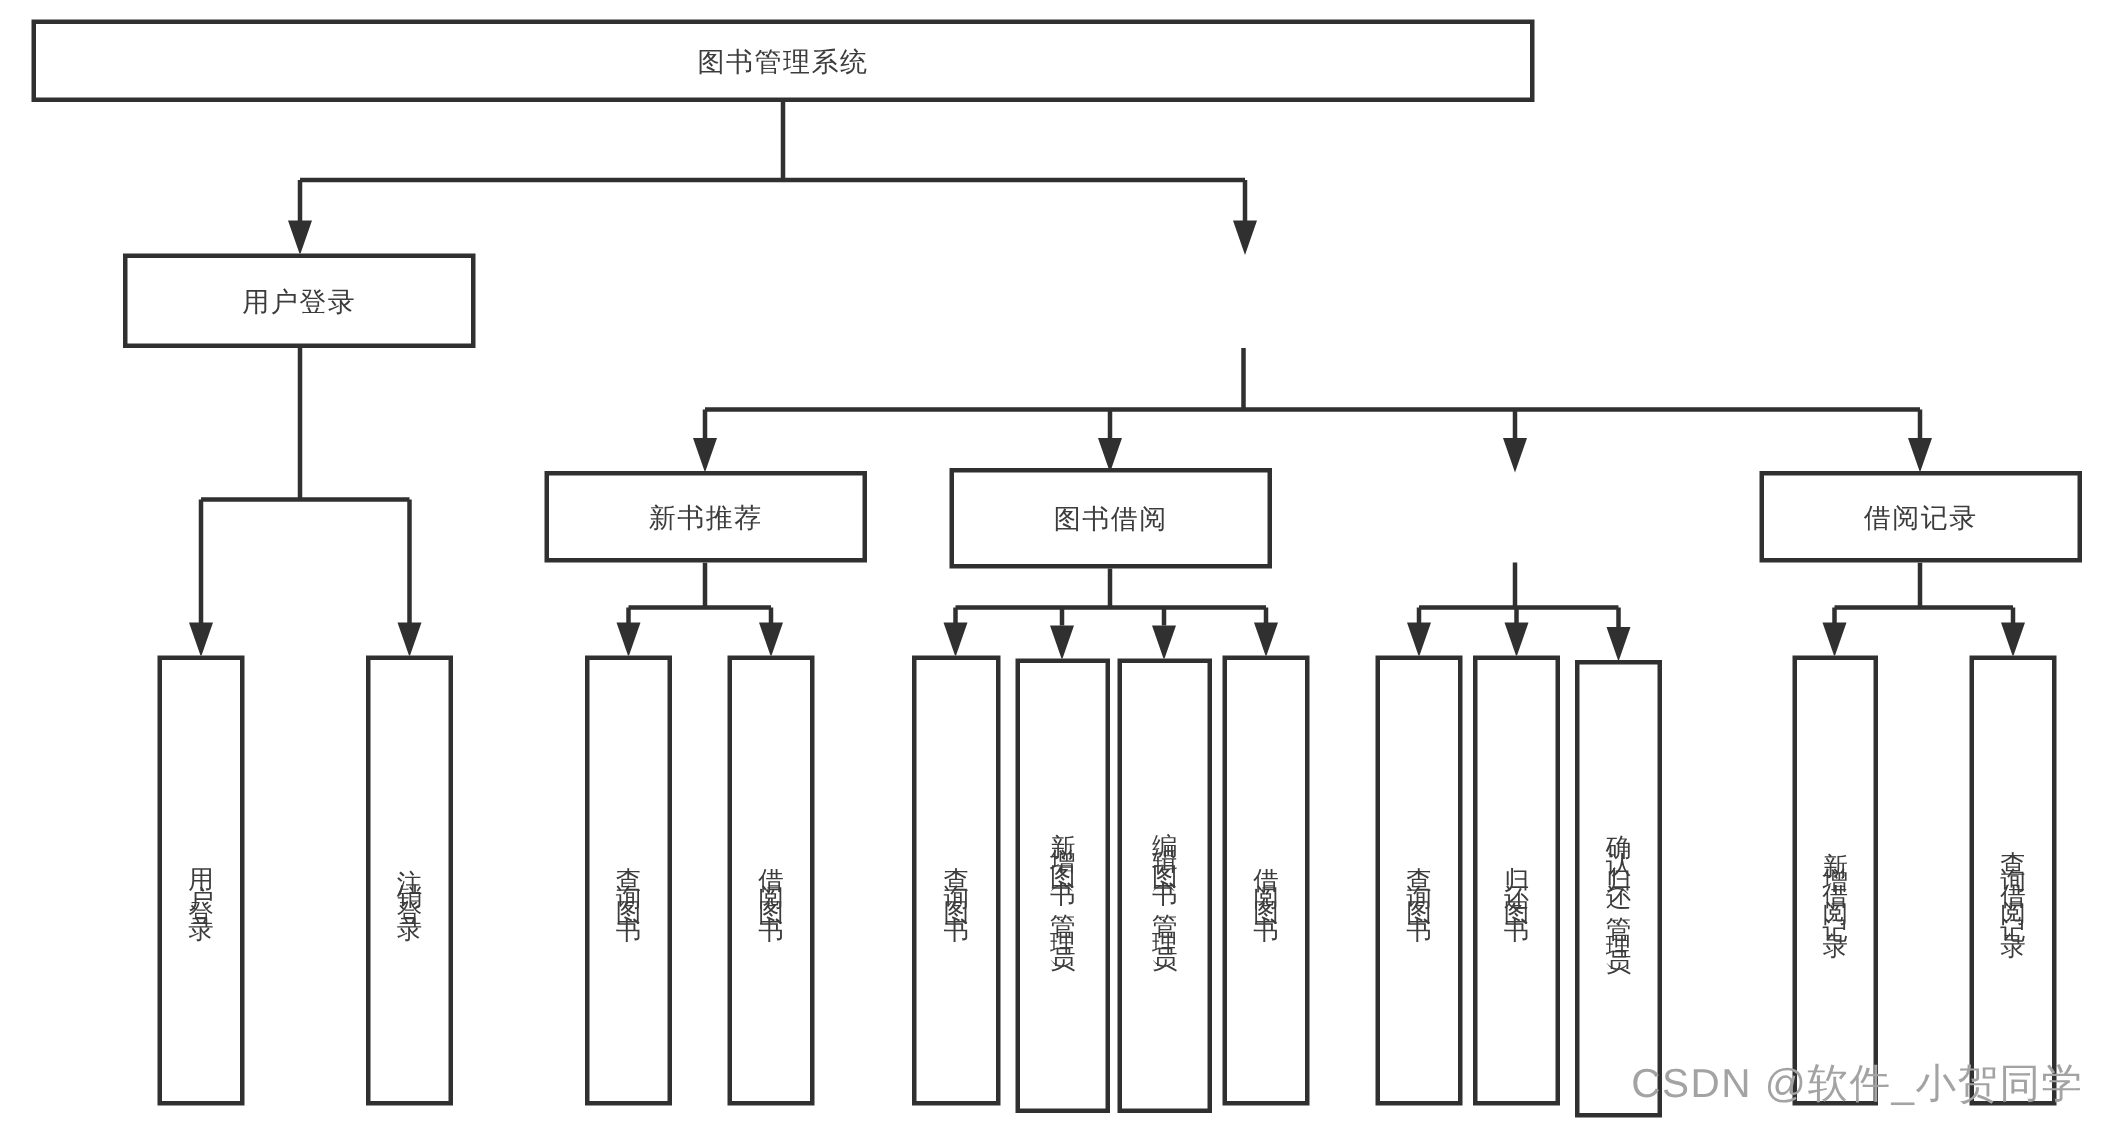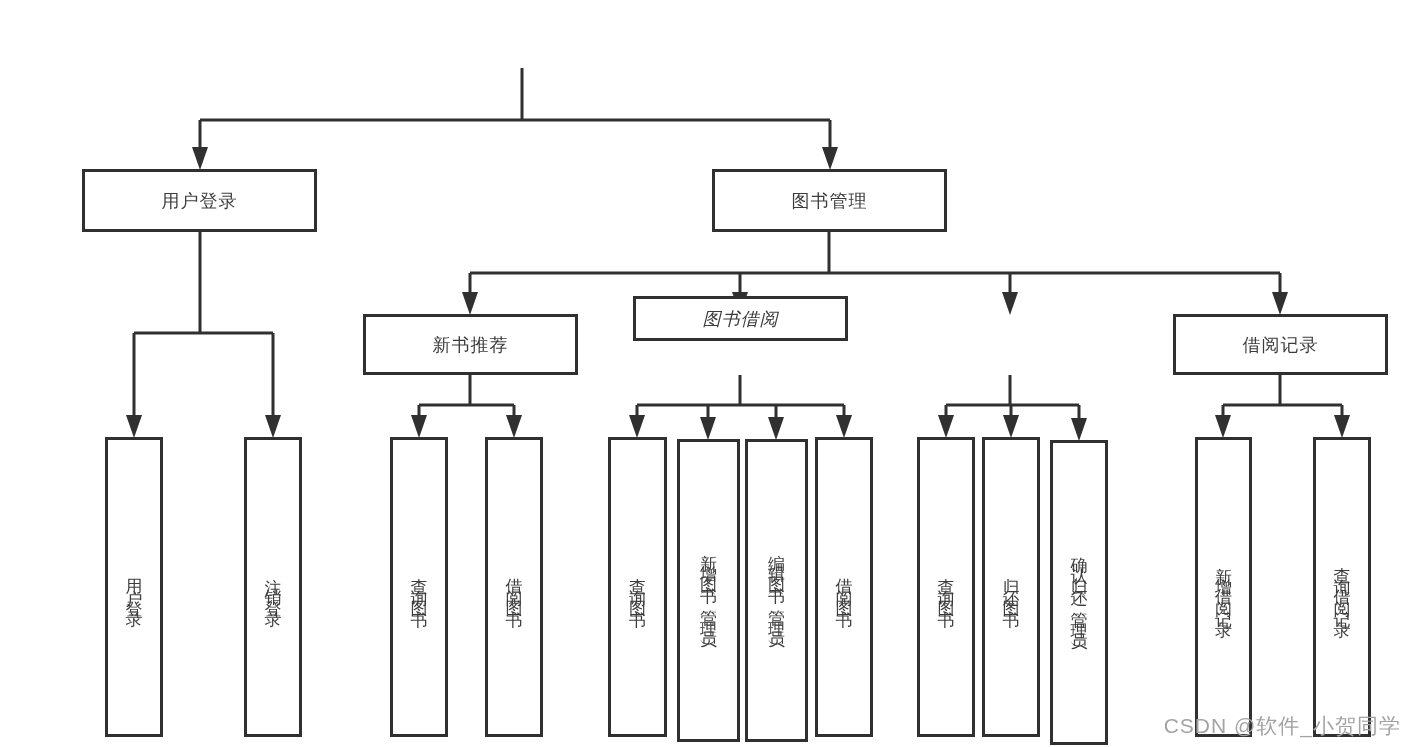--- a/index.html
+++ b/index.html
@@ -51,23 +51,23 @@
   .leaf .v-label {
     writing-mode: vertical-rl;
     text-orientation: mixed;
     font-size: 17px;
     letter-spacing: 11px;
     line-height: 1;
     white-space: nowrap;
   }
   .watermark {
     position: absolute;
-    right: 4px;
+    right: 16px;
     bottom: 7px;
-    font-size: 21px;
+    font-size: 27px;
     color: var(--watermark);
     letter-spacing: 1px;
     white-space: nowrap;
   }
 </style>
 </head>
 <body>
 
 <div class="stage">
 
@@ -114,32 +114,32 @@
       <polygon points="1071,418 1087,418 1079,441"></polygon>
     </g>
 
     <g>
       <path d="M1280 375 V405 M1223 405 H1342 M1223 405 V416 M1342 405 V416"></path>
       <polygon points="1215,415 1231,415 1223,438"></polygon>
       <polygon points="1334,415 1350,415 1342,438"></polygon>
     </g>
   </svg>
 
+  <div class="node" style="left:21px; top:13px; width:1002px; height:55px;">
+    <span class="h-label">图书管理系统</span>
+  </div>
 
   <div class="node" style="left:82px; top:169px; width:235px; height:63px;">
     <span class="h-label">用户登录</span>
-  </div>
-  <div class="node" style="left:712px; top:169px; width:235px; height:63px;">
-    <span class="h-label">图书管理</span>
   </div>
 
   <div class="node" style="left:363px; top:314px; width:215px; height:61px;text-align:center;">
     <span class="h-label">新书推荐</span>
   </div>
-  <div class="node" style="left:633px; top:296px; width:215px; height:45px;font-style:italic;">
+  <div class="node" style="left:633px; top:312px; width:215px; height:67px;">
     <span class="h-label">图书借阅</span>
   </div>
   <div class="node" style="left:1173px; top:314px; width:215px; height:61px;">
     <span class="h-label">借阅记录</span>
   </div>
 
   <div class="node leaf" style="left:105px; top:437px; width:58px; height:300px;">
     <span class="v-label">用户登录</span>
   </div>
   <div class="node leaf" style="left:244px; top:437px; width:58px; height:300px;">

